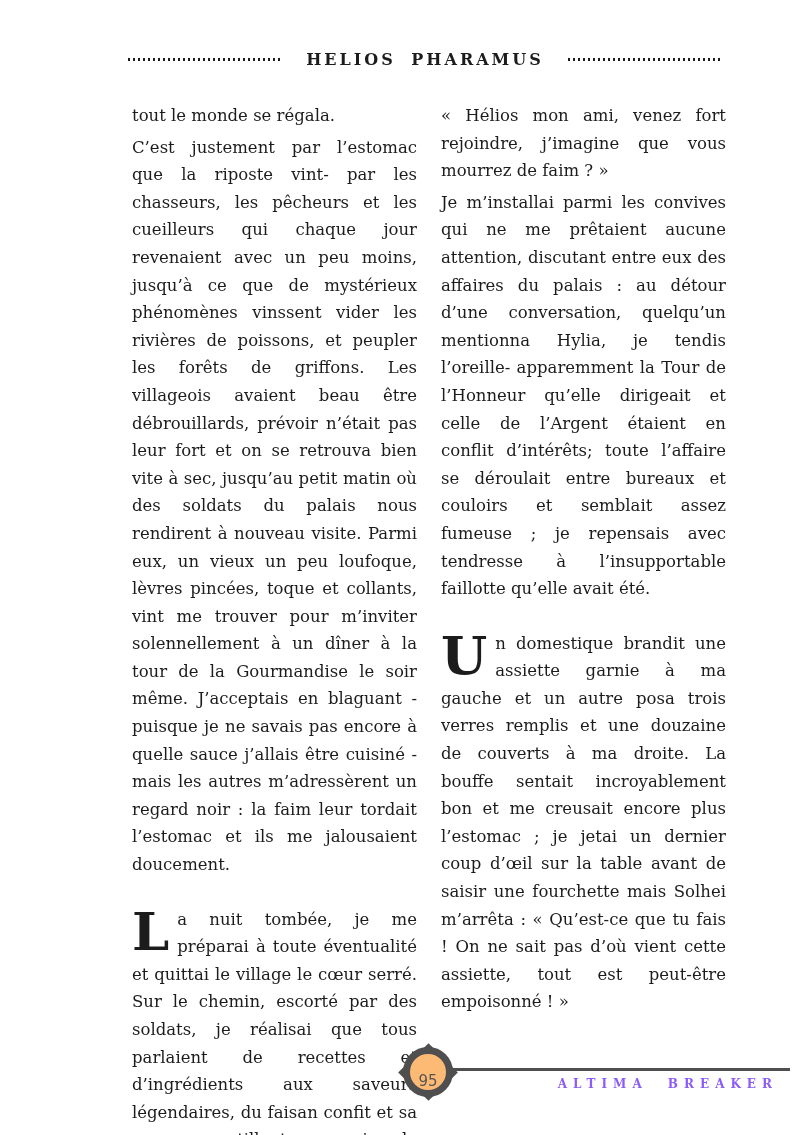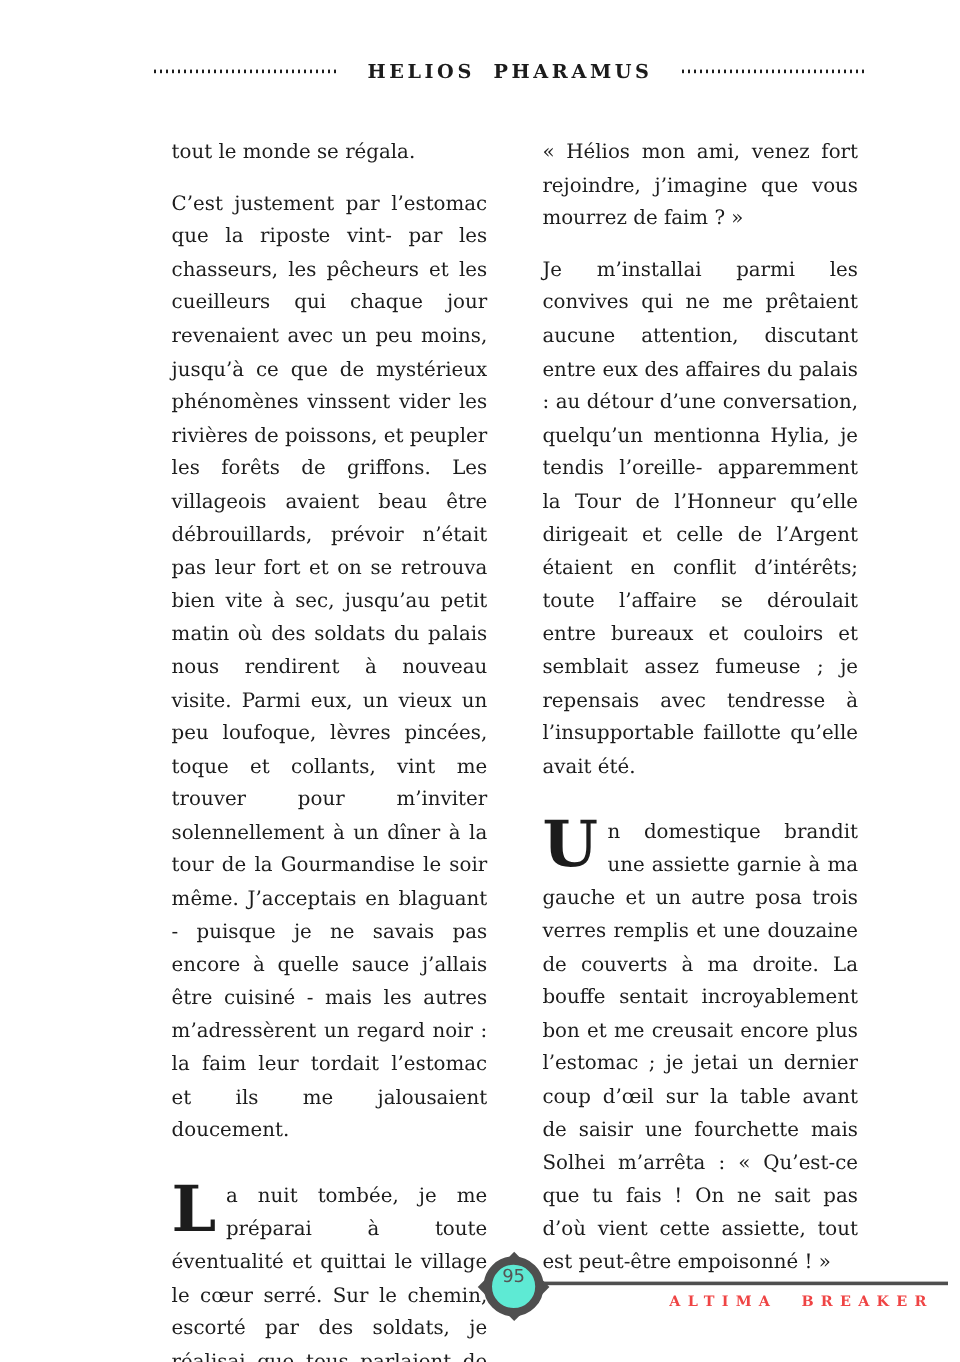--- a/index.html
+++ b/index.html
@@ -30,21 +30,21 @@
   .columns{
     position:absolute;left:128px;top:98px;width:602px;
     display:flex;gap:16px;
   }
   .col{
     width:293px;
     font-size:16.5px;line-height:27.6px;
     text-align:justify;
     hyphens:auto;-webkit-hyphens:auto;
   }
-  .col p{margin:15px;}
+  .col p{margin:4px;}
   .col p.gap{margin-top:27px;}
   .dropcap{
     float:left;
     font-size:53px;line-height:45px;
     font-weight:bold;
     margin:3px 8px 0 0;
   }
   
   .footer-ornament{
     position:absolute;left:403px;top:1047px;width:50px;height:50px;
@@ -53,34 +53,34 @@
     position:absolute;width:9px;height:9px;background:#4f4f4f;
     transform:rotate(45deg);
   }
   .notch.n-left{left:-3px;top:20.5px;}
   .notch.n-right{right:-3px;top:20.5px;}
   .notch.n-top{top:-2px;left:20.5px;}
   .notch.n-bottom{bottom:-2px;left:20.5px;}
   .footer-ornament .ring{
     position:absolute;left:0;top:0;width:36px;height:36px;
     border:7px solid #4f4f4f;border-radius:50%;
-    background:#5eead4;
-    display:flex;align-items:flex-start;justify-content:center;
+    background:#fdba74;
+    display:flex;align-items:flex-end;justify-content:center;
   }
   .page-number{
     font-family:"DejaVu Sans","Liberation Sans",sans-serif;
     font-size:15px;color:#555555;
   }
   .footer-rule{
     position:absolute;left:452px;top:1068px;width:338px;height:3px;
     background:#4f4f4f;
   }
   .book-title{
     position:absolute;right:22px;top:1077px;
-    font-size:12px;font-weight:bold;color:#ef4444;
+    font-size:12px;font-weight:bold;color:#8b5cf6;
     letter-spacing:6px;word-spacing:10px;
     font-family:"DejaVu Serif","Liberation Serif",serif;
     white-space:nowrap;
   }
 </style>
 </head>
 <body>
 
 <div class="header">
   <div class="dotrule"></div>

